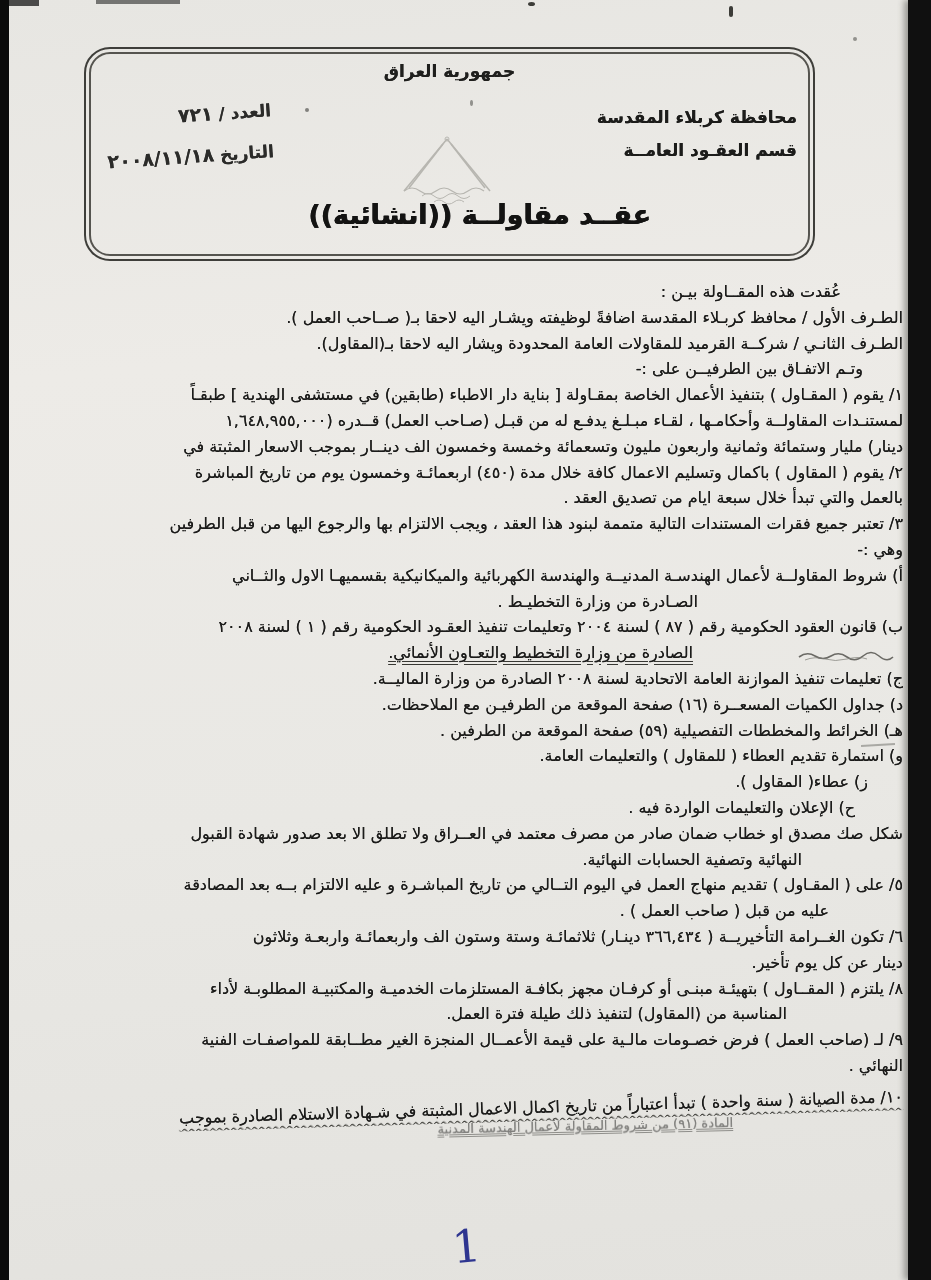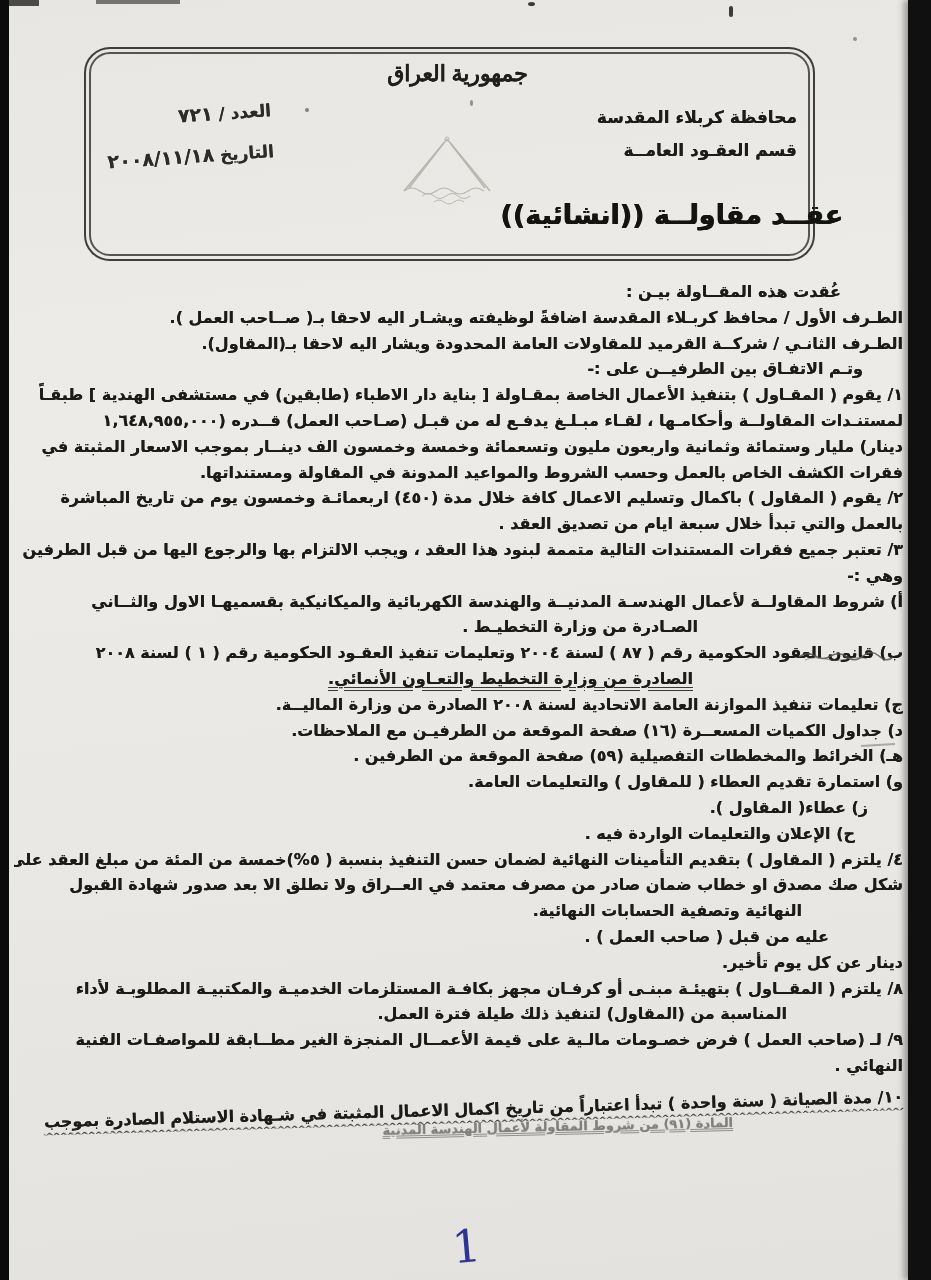--- a/index.html
+++ b/index.html
@@ -9,35 +9,35 @@
   
   .edge-left{position:absolute;left:0;top:0;width:9px;height:100%;background:#0b0b0b;}
   .edge-right{position:absolute;right:0;top:0;width:23px;height:100%;background:#101010;
     box-shadow:-4px 0 6px rgba(60,60,55,.45);}
   .top-dash{position:absolute;background:#161616;opacity:.75;}
   .speck{position:absolute;background:#3c3c38;border-radius:50%;}
   
   .hbox{position:absolute;left:84px;top:47px;width:727px;height:210px;
     border:2px solid #3e3e3a;border-radius:26px;}
   .hbox-inner{position:absolute;inset:3px;border:2px solid #55544f;border-radius:21px;}
-  .country{position:absolute;top:12px;left:8px;width:100%;text-align:center;
-    font-size:22px;font-weight:bold;color:#1f1f1d;text-shadow:0 0 .5px #333;font-family:Liberation Serif, serif;}
+  .country{position:absolute;top:12px;left:0;width:100%;text-align:center;
+    font-size:17px;font-weight:bold;color:#1f1f1d;text-shadow:0 0 .5px #333;}
   .dept{position:absolute;right:16px;top:52px;font-size:17px;
     font-weight:bold;color:#1c1c1a;line-height:33px;direction:rtl;text-shadow:0 0 .5px #333;}
   .refs{position:absolute;left:16px;top:46px;direction:rtl;text-align:right;
     font-size:17px;font-weight:bold;color:#2b2b29;line-height:40px;
     transform:rotate(-4deg);text-shadow:0 0 .4px #444;}
   .refs .val{font-size:19px;padding-left:4px;}
   .emblem{position:absolute;left:296px;top:84px;opacity:.55;}
-  .doc-title{position:absolute;left:0;top:150px;width:100%;text-align:right;
+  .doc-title{position:absolute;left:0;top:150px;width:100%;text-align:center;
     transform:translateX(30px);font-size:27px;font-weight:bold;color:#131312;
     text-shadow:.7px 0 0 #222, 0 0 .6px #222;direction:rtl;}
   
   .body-text{position:absolute;top:279px;right:28px;left:14px;direction:rtl;
-    text-align:right;font-size:16px;font-weight:bold;color:#1b1b1a;
+    text-align:right;font-size:16px;font-weight:normal;color:#1b1b1a;
     line-height:25.8px;text-shadow:0 0 .45px rgba(25,25,22,.85);}
   .ln{white-space:nowrap;overflow:hidden;height:25.8px;}
   .scrib{text-decoration:underline;text-decoration-style:double;
     text-decoration-color:rgba(55,55,50,.55);text-underline-offset:3px;}
   .warped{transform:rotate(-1.7deg);transform-origin:right center;
     text-decoration:underline wavy rgba(45,45,40,.75) 1px;text-underline-offset:5px;
     margin-top:5px;}
   .faint{opacity:.5;font-size:13px;filter:blur(.3px);transform:rotate(-1.3deg);
     transform-origin:right center;text-decoration:underline;text-decoration-style:double;
     text-decoration-color:rgba(60,60,55,.6);height:22px;}
@@ -97,39 +97,39 @@
   </div>
 
   <div class="body-text">
     <div class="ln" style="margin-right:62px">عُقدت هذه المقــاولة بيـن :</div>
     <div class="ln">الطـرف الأول / محافظ كربـلاء المقدسة اضافةً لوظيفته ويشـار اليه لاحقا بـ( صــاحب العمل ).</div>
     <div class="ln">الطـرف الثانـي / شركــة القرميد للمقاولات العامة المحدودة ويشار اليه لاحقا بـ(المقاول).</div>
     <div class="ln" style="margin-right:40px">وتـم الاتفـاق بين الطرفيــن على :-</div>
     <div class="ln">١/ يقوم ( المقـاول ) بتنفيذ الأعمال الخاصة بمقـاولة [ بناية دار الاطباء (طابقين) في مستشفى الهندية ] طبقـاً</div>
     <div class="ln">لمستنـدات المقاولــة وأحكامـها ، لقـاء مبـلـغ يدفـع له من قبـل (صـاحب العمل) قــدره (١,٦٤٨,٩٥٥,٠٠٠</div>
     <div class="ln">دينار) مليار وستمائة وثمانية واربعون مليون وتسعمائة وخمسة وخمسون الف دينــار بموجب الاسعار المثبتة في</div>
-    <div class="ln">فقرات الكشف الخاص بالعمل وحسب الشروط والمواعيد المدونة في المقاولة ومستنداتها.</div>
     <div class="ln">٢/ يقوم ( المقاول ) باكمال وتسليم الاعمال كافة خلال مدة (٤٥٠) اربعمائـة وخمسون يوم من تاريخ المباشرة</div>
     <div class="ln">بالعمل والتي تبدأ خلال سبعة ايام من تصديق العقد .</div>
     <div class="ln">٣/ تعتبر جميع فقرات المستندات التالية متممة لبنود هذا العقد ، ويجب الالتزام بها والرجوع اليها من قبل الطرفين</div>
     <div class="ln">وهي :-</div>
     <div class="ln">أ) شروط المقاولــة لأعمال الهندسـة المدنيــة والهندسة الكهربائية والميكانيكية بقسميهـا الاول والثــاني</div>
     <div class="ln" style="margin-right:205px">الصـادرة من وزارة التخطيـط .</div>
     <div class="ln">ب) قانون العقود الحكومية رقم ( ٨٧ ) لسنة ٢٠٠٤ وتعليمات تنفيذ العقـود الحكومية رقم ( ١ ) لسنة ٢٠٠٨</div>
     <div class="ln scrib" style="margin-right:210px">الصادرة من وزارة التخطيط والتعـاون الأنمائي.</div>
     <div class="ln">ج) تعليمات تنفيذ الموازنة العامة الاتحادية لسنة ٢٠٠٨ الصادرة من وزارة الماليــة.</div>
     <div class="ln">د) جداول الكميات المسعــرة (١٦) صفحة الموقعة من الطرفيـن مع الملاحظات.</div>
     <div class="ln">هـ) الخرائط والمخططات التفصيلية (٥٩) صفحة الموقعة من الطرفين .</div>
     <div class="ln">و) استمارة تقديم العطاء ( للمقاول ) والتعليمات العامة.</div>
     <div class="ln" style="margin-right:35px">ز) عطاء( المقاول ).</div>
     <div class="ln" style="margin-right:48px">ح) الإعلان والتعليمات الواردة فيه .</div>
-    <div class="ln">٤/ يلتزم ( المقاول ) بتقديم التأمينات النهائية لضمان حسن التنفيذ بنسبة ( ٥%)خمسة من المئة من مبلغ العقد على</div>
     <div class="ln">شكل صك مصدق او خطاب ضمان صادر من مصرف معتمد في العــراق ولا تطلق الا بعد صدور شهادة القبول</div>
     <div class="ln" style="margin-right:101px">النهائية وتصفية الحسابات النهائية.</div>
+    <div class="ln">٥/ على ( المقـاول ) تقديم منهاج العمل في اليوم التــالي من تاريخ المباشـرة و عليه الالتزام بــه بعد المصادقة</div>
     <div class="ln" style="margin-right:74px">عليه من قبل ( صاحب العمل ) .</div>
+    <div class="ln">٦/ تكون الغــرامة التأخيريــة ( ٣٦٦,٤٣٤ دينـار) ثلاثمائـة وستة وستون الف واربعمائـة واربعـة وثلاثون</div>
     <div class="ln">دينار عن كل يوم تأخير.</div>
     <div class="ln">٨/ يلتزم ( المقــاول ) بتهيئـة مبنـى أو كرفـان مجهز بكافـة المستلزمات الخدميـة والمكتبيـة المطلوبـة لأداء</div>
     <div class="ln" style="margin-right:116px">المناسبة من (المقاول) لتنفيذ ذلك طيلة فترة العمل.</div>
     <div class="ln">٩/ لـ (صاحب العمل ) فرض خصـومات مالـية على قيمة الأعمــال المنجزة الغير مطــابقة للمواصفـات الفنية</div>
     <div class="ln">النهائي .</div>
     <div class="ln warped">١٠/ مدة الصيانة ( سنة واحدة ) تبدأ اعتباراً من تاريخ اكمال الاعمال المثبتة في شـهادة الاستلام الصادرة بموجب</div>
     <div class="ln faint" style="margin-right:170px">المادة (٩١) من شروط المقاولة لأعمال الهندسة المدنية</div>
   </div>
 
   <div class="squiggle">

